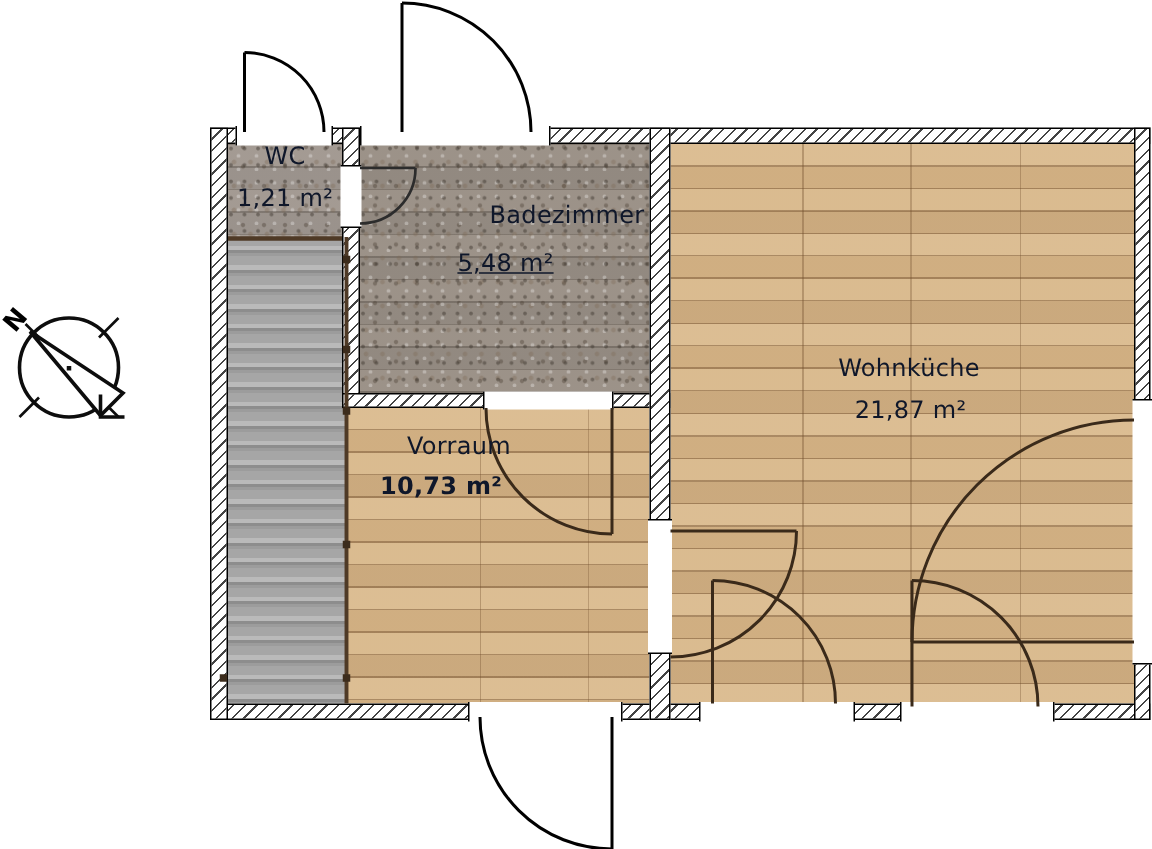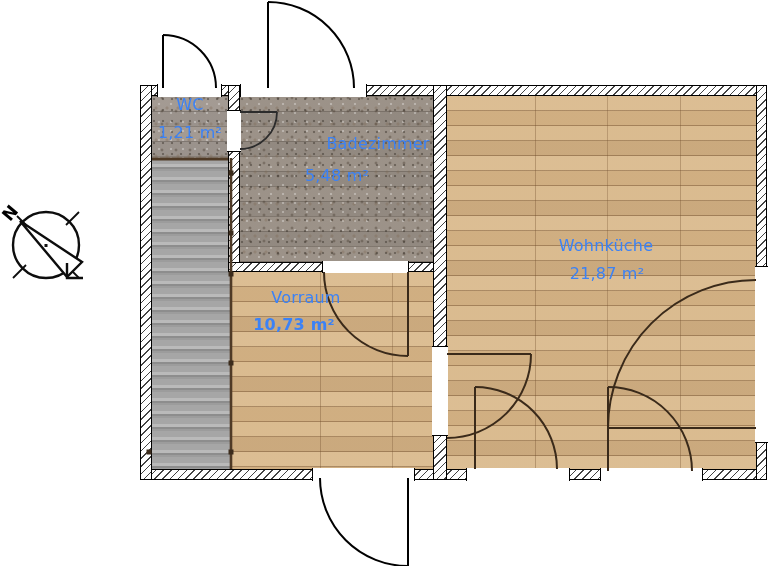--- a/index.html
+++ b/index.html
@@ -45,21 +45,21 @@
   .door-ext{stroke:var(--exterior-door,#000);stroke-width:2;fill:none;}
   .door-int{stroke:var(--interior-door,#3a2a1a);stroke-width:2;fill:none;}
   .door-bad{stroke:#2c2c2c;stroke-width:1.8;fill:none;}
   .edge-line{stroke:#4f3a26;fill:none;}
   .compass-stroke{stroke:#0d0d0d;stroke-width:2.4;fill:none;}
   .compass-tick{stroke:#0d0d0d;stroke-width:1.8;fill:none;}
   .needle{fill:#ffffff;stroke:#0d0d0d;stroke-width:2.4;stroke-linejoin:miter;}
   .north-text{font-family:"DejaVu Sans","Liberation Sans",sans-serif;font-size:17px;font-weight:bold;fill:#000;}
   .room-label{
     position:absolute;transform:translate(-50%,-50%);
-    color:#3b82f6;font-size:16px;white-space:nowrap;text-align:center;letter-spacing:.2px;
+    color:#0f172a;font-size:16px;white-space:nowrap;text-align:center;letter-spacing:.2px;
   }
 </style>
 </head>
 <body>
 
 <div id="canvas">
 
   <div class="floor stone stone--light" style="left:152px;top:96px;width:76px;height:63px;"></div>
   <div class="floor stairs" style="left:152px;top:158px;width:78px;height:311px;"></div>
   <div class="floor stone" style="left:240px;top:96px;width:193px;height:166px;"></div>
@@ -144,19 +144,19 @@
       <polygon class="needle" points="20,221 82,262 67,277"></polygon>
       <polyline class="compass-stroke" points="67,263 67,278 83,278"></polyline>
       <rect x="44.5" y="244" width="3" height="3" fill="#111"></rect>
       <text class="north-text" x="10" y="219" text-anchor="middle" transform="rotate(-50 10 213)">N</text>
     </g>
   </svg>
 
   <div class="room-label" style="left:190px;top:104px;">WC</div>
   <div class="room-label" style="left:190px;top:132px;">1,21 m²</div>
   <div class="room-label" style="left:338px;top:143px;margin-left:40px;">Badezimmer</div>
-  <div class="room-label" style="left:337px;top:175px;">5,48 m²</div>
+  <div class="room-label" style="left:337px;top:175px;text-decoration:underline;">5,48 m²</div>
   <div class="room-label" style="left:306px;top:297px;text-align:right;">Vorraum</div>
   <div class="room-label" style="left:294px;top:324px;font-weight:bold;">10,73 m²</div>
   <div class="room-label" style="left:606px;top:245px;">Wohnküche</div>
   <div class="room-label" style="left:607px;top:273px;">21,87 m²</div>
 
 </div>
 
 </body></html>

